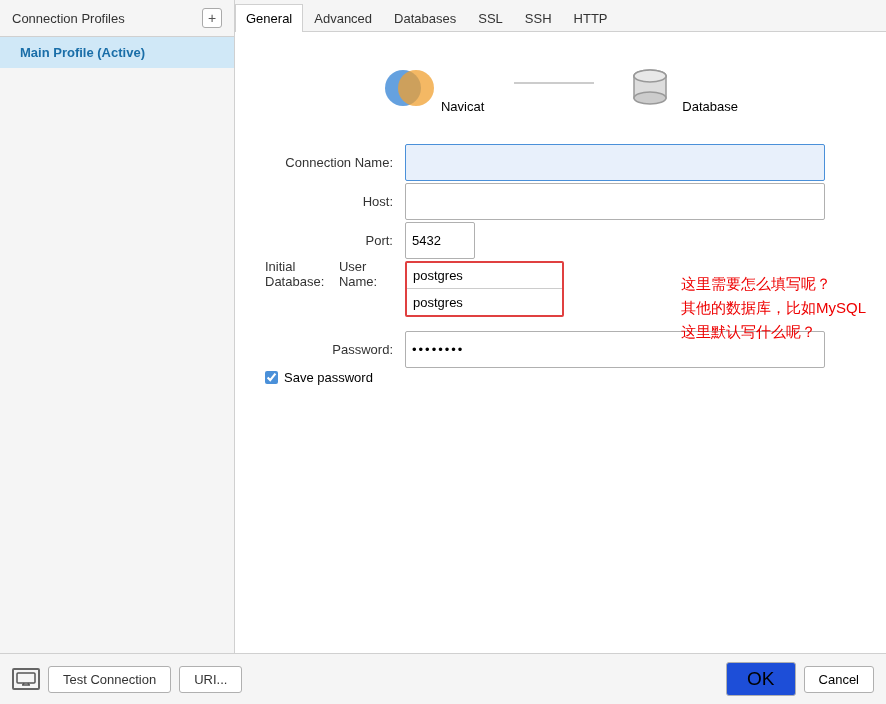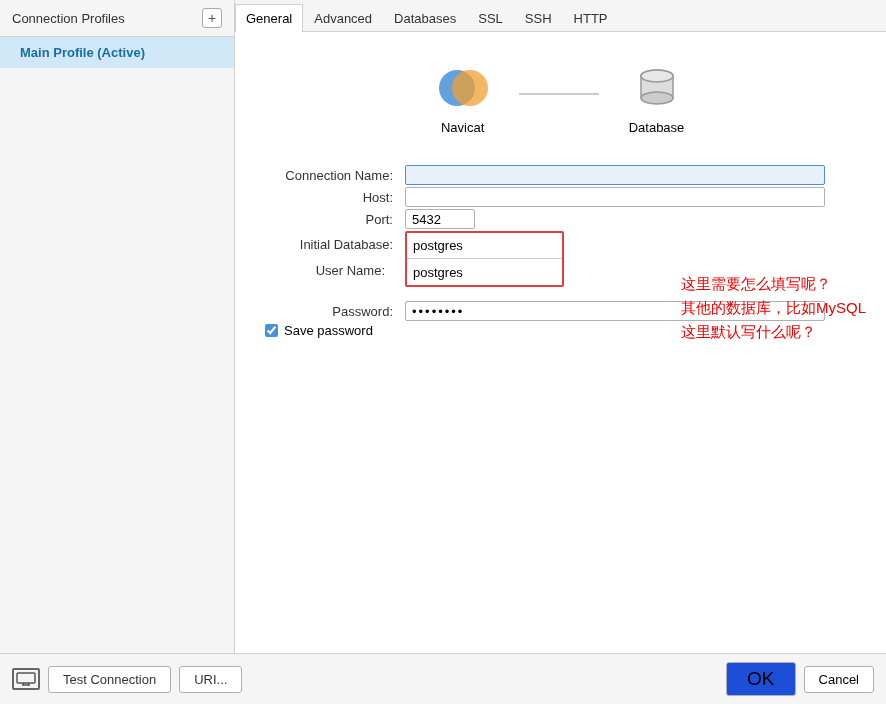--- a/index.html
+++ b/index.html
@@ -119,22 +119,21 @@
       display: flex;
       align-items: center;
       justify-content: center;
       gap: 30px;
       margin-bottom: 30px;
       margin-top: 10px;
     }
 
     .icon-group {
       display: flex;
-      flex-direction: column;
-      align-items: center;
+      align-items: flex-end;
       gap: 6px;
     }
 
     .icon-circle {
       width: 52px;
       height: 52px;
     }
 
     .connector-line {
       width: 80px;
@@ -154,21 +153,21 @@
       width: 140px;
       text-align: right;
       padding-right: 12px;
       color: #333;
       font-size: 13px;
       flex-shrink: 0;
     }
 
     .form-input {
       flex: 1;
-      height: 20px;
+      height: 37px;
       border: 1px solid #b0b0b0;
       border-radius: 2px;
       padding: 2px 6px;
       font-size: 13px;
       outline: none;
       max-width: 420px;
     }
 
     .form-input.highlighted {
       border-color: #4a90d9;
@@ -307,21 +306,21 @@
         <label class="form-label">Host:</label>
         <input class="form-input" type="text" value="" style="">
       </div>
 
       <div class="form-row">
         <label class="form-label">Port:</label>
         <input class="form-input port-input" type="text" value="5432" style="">
       </div>
 
       <div style="display: flex; align-items: stretch; margin-bottom: 14px;">
-          <div style="width: 140px; flex-shrink: 0; display: flex; flex-direction: column;">
+          <div style="width: 140px; flex-shrink: 0; display: flex; flex-direction: row;">
             <div style="height: 26px; display: flex; align-items: center; justify-content: flex-end; padding-right: 12px; font-size: 13px; color: rgb(51, 51, 51);">Initial Database:</div>
             <div style="height: 26px; display: flex; align-items: center; justify-content: flex-end; padding-right: 20px; font-size: 13px; color: rgb(51, 51, 51);">User Name:</div>
           </div>
           <div style="border: 2px solid rgb(224, 64, 64); border-radius: 2px; display: flex; flex-direction: column;">
             <input type="text" value="postgres" style="width: 155px; height: 26px; border-top: none; border-right: none; border-left: none; border-image: initial; border-bottom: 1px solid rgb(204, 204, 204); padding: 2px 6px; font-size: 13px; outline: none;">
             <input type="text" value="postgres" style="width: 155px; height: 26px; border: none; padding: 2px 6px; font-size: 13px; outline: none;">
           </div>
         </div>
 
       <div class="form-row">

